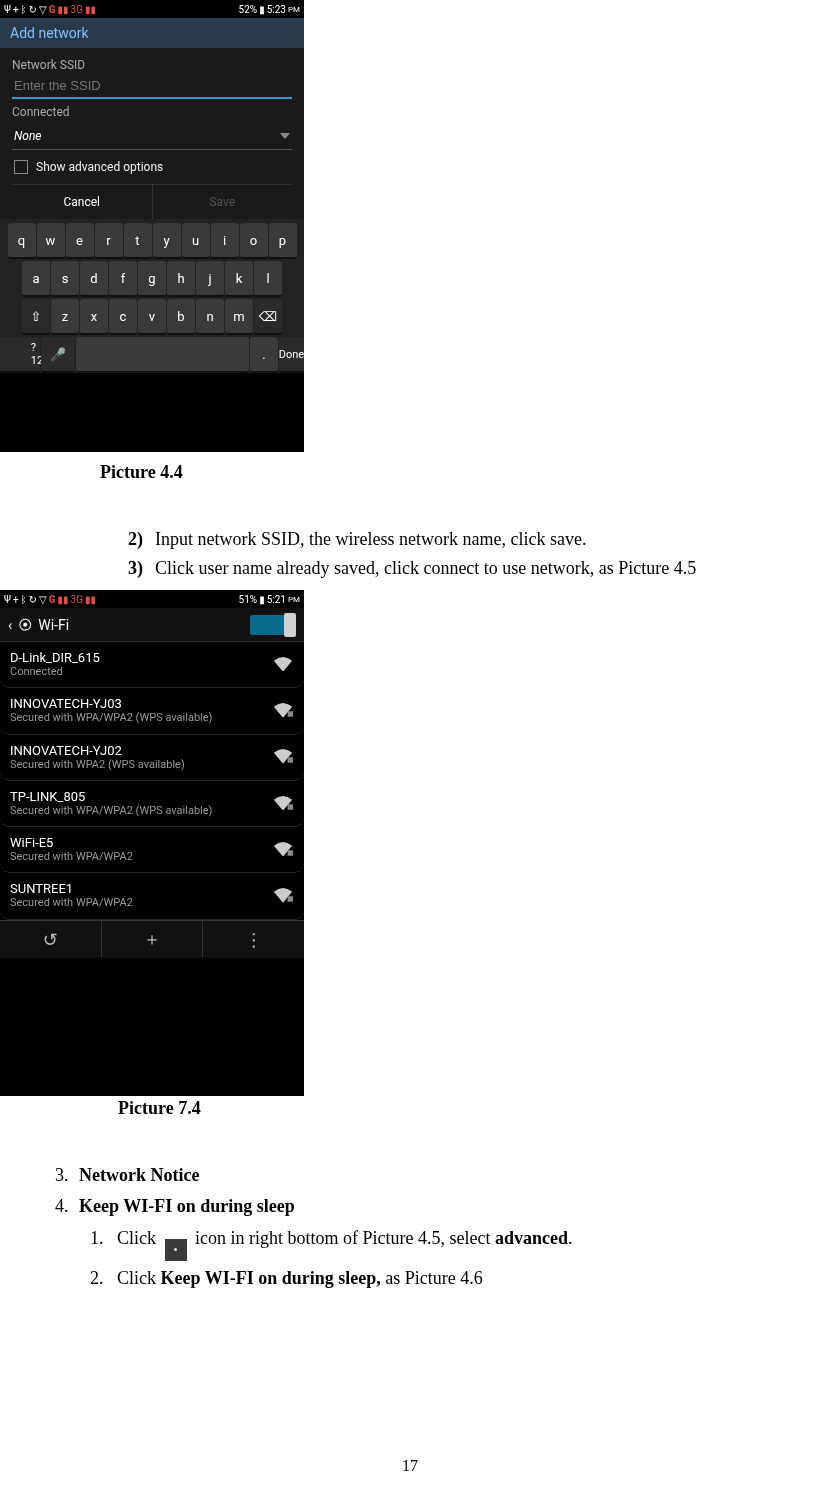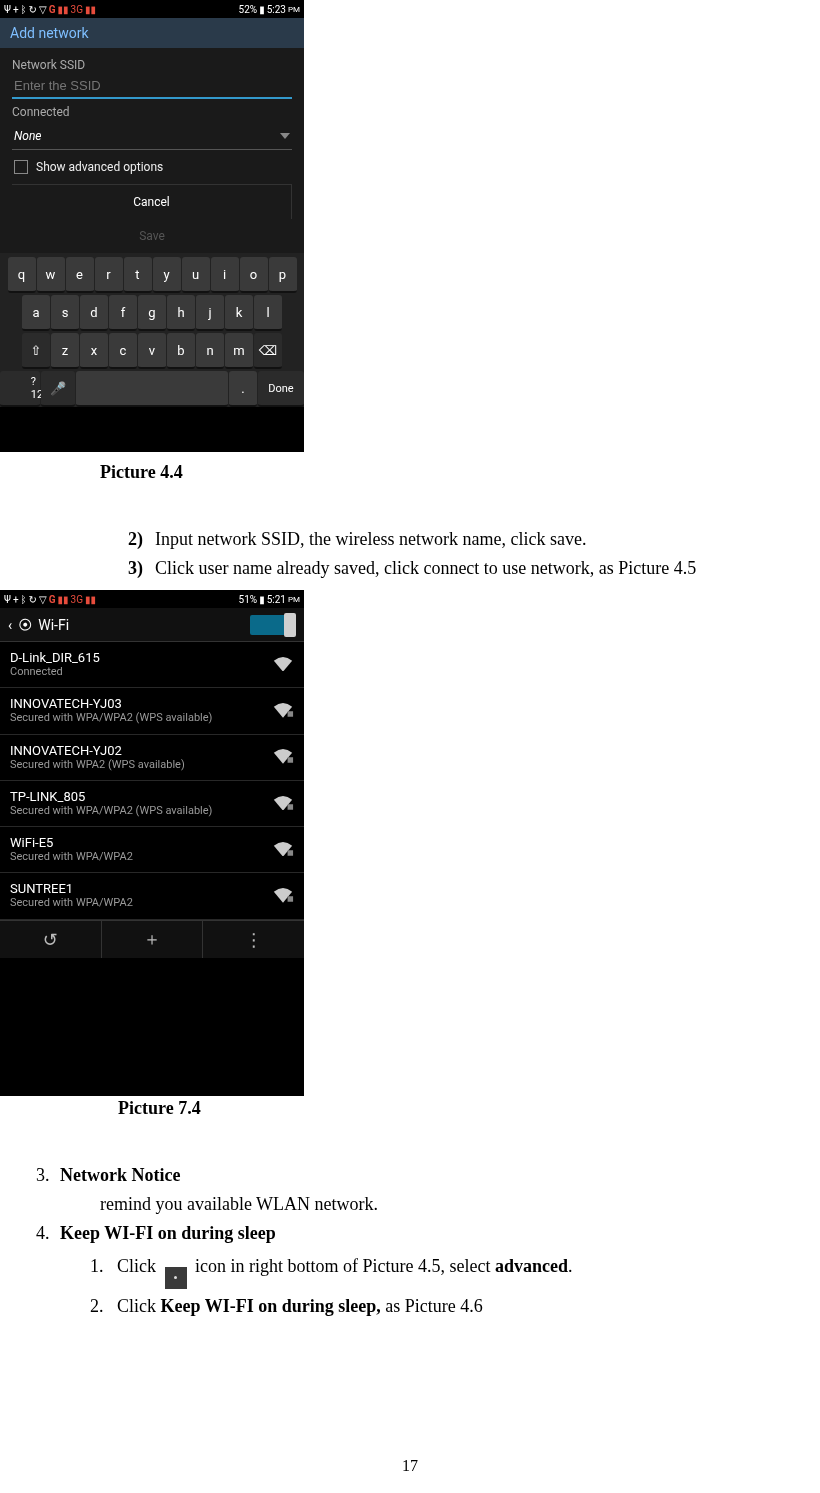--- a/index.html
+++ b/index.html
@@ -77,21 +77,20 @@
     color: #eee;
     font-size: 12px;
   }
   .checkbox {
     width: 14px; height: 14px;
     border: 1px solid #888;
   }
   .btnrow {
     display: flex;
     border-top: 1px solid #333;
-    flex-direction: column;
   }
   .btnrow .dlgbtn {
     flex: 1;
     text-align: center;
     padding: 10px 0;
   }
   .btnrow .dlgbtn:first-child { border-right: 1px solid #333; color: #fff; }
   .btnrow .dlgbtn:last-child { color: #555; }
 
   .kbwrap { background: #222; padding-top: 4px; }
@@ -101,32 +100,32 @@
     background: #3a3a3a;
     color: #fff;
     display: flex; align-items: center; justify-content: center;
     font-size: 13px;
     border-radius: 3px;
     border-bottom: 2px solid #111;
   }
   .key.sm { font-size: 11px; }
   .key.bksp { background: #2b2b2b; }
   .key.shift { background: #2b2b2b; }
-  .key.done { width: 46px; background: #2b2b2b; }
+  .key.done { width: 25px; background: #2b2b2b; }
   .key.mic { background: #2b2b2b; width: 34px; }
   .key.space { flex: 1; }
   .key.sym { width: 40px; background: #2b2b2b; padding-left: 40px; }
 
   .caption { font-weight: bold; margin-left: 100px; margin-top: 8px; font-size: 18px; }
 
   
   .bodytext { position: absolute; left: 0; width: 820px; }
   .step { margin: 2px 0 2px 128px; text-indent: -28px; padding-left: 28px; line-height: 1.5; }
   .step b { font-weight: bold; margin-right: 12px; }
-  .num-item { margin-left: 36px; text-indent: -24px; padding-left: 24px; line-height: 1.7; }
+  .num-item { margin-left: 55px; text-indent: -24px; padding-left: 24px; line-height: 1.7; }
   .num-item .n { margin-right: 6px; }
   .sub-item { margin-left: 90px; text-indent: -24px; padding-left: 24px; line-height: 1.9; }
   .para { margin-left: 100px; line-height: 1.55; }
 
   
   .shot45 {
     position: absolute;
     left: 0;
     width: 304px; height: 506px;
     background: #000;
@@ -156,21 +155,21 @@
   .toggle-on::after {
     content: "";
     position: absolute; right: 0; top: -2px;
     width: 12px; height: 24px;
     background: #d0d0d0;
     border-radius: 2px;
   }
   .netitem {
     padding: 8px 10px;
     border-bottom: 1px solid #282828;
-    display: flex; align-items: center; justify-content: space-between;
+    display: flex; align-items: center; justify-content: space-between; border-radius: 10px;
   }
   .netitem .txt .name { color: #fff; font-size: 13px; }
   .netitem .txt .sub { color: #999; font-size: 11px; line-height: 1.3; }
   .wifi-icon {
     width: 22px; height: 16px; position: relative;
   }
   .wifi-icon svg { display: block; }
   .footbar {
     height: 38px;
     display: flex;
@@ -415,21 +414,20 @@
 
 <div class="bodytext" style="top:1098px;">
   <div style="margin-left:118px;font-weight:bold">Picture 7.4</div>
 </div>
 
 <div class="bodytext" style="top:1160px;">
   <div class="num-item">
     <span class="n">3.</span>
     <b>Network Notice</b>
   </div>
-  <div class="para">remind you available WLAN network.</div>
 
   <div class="num-item">
     <span class="n">4.</span>
     <b>Keep WI-FI on during sleep</b>
   </div>
 
   <div class="sub-item">
     <span>1.</span>&nbsp;&nbsp;
     <span>Click </span>
     <span class="menu-square">

